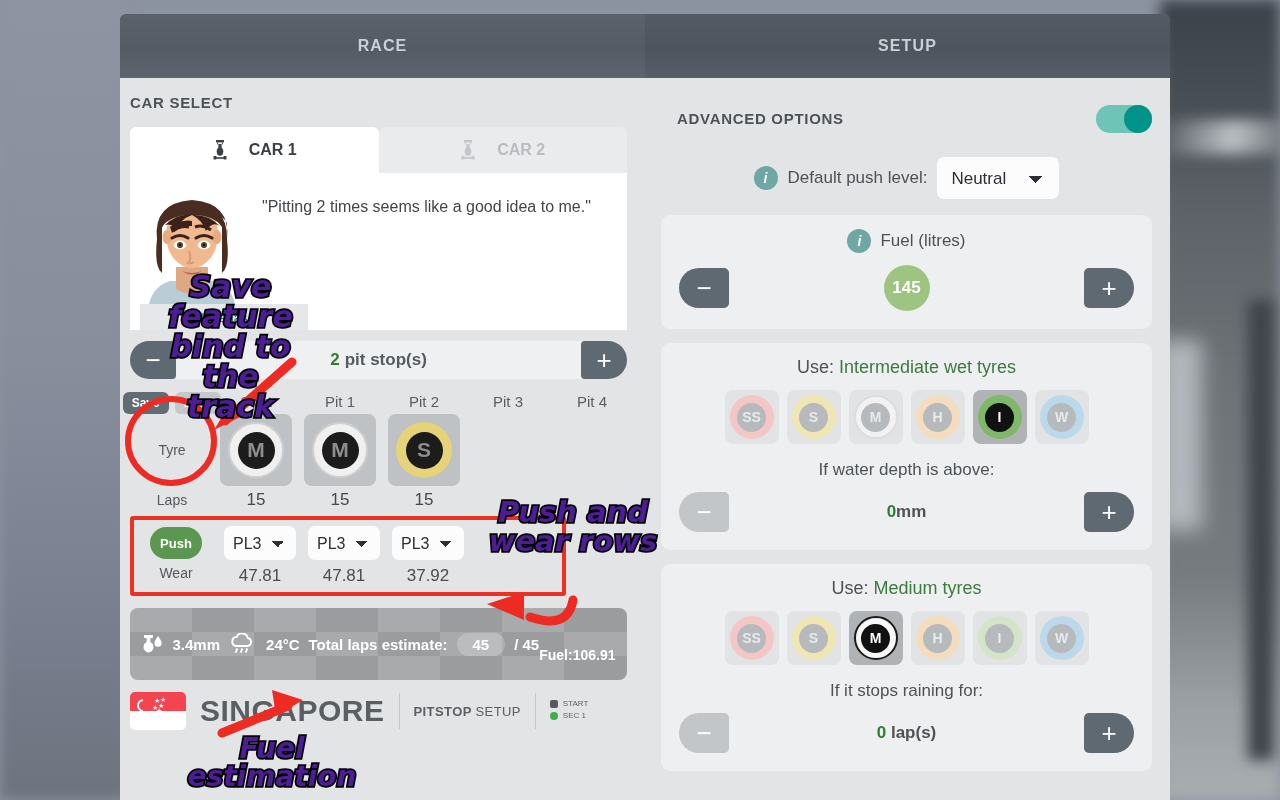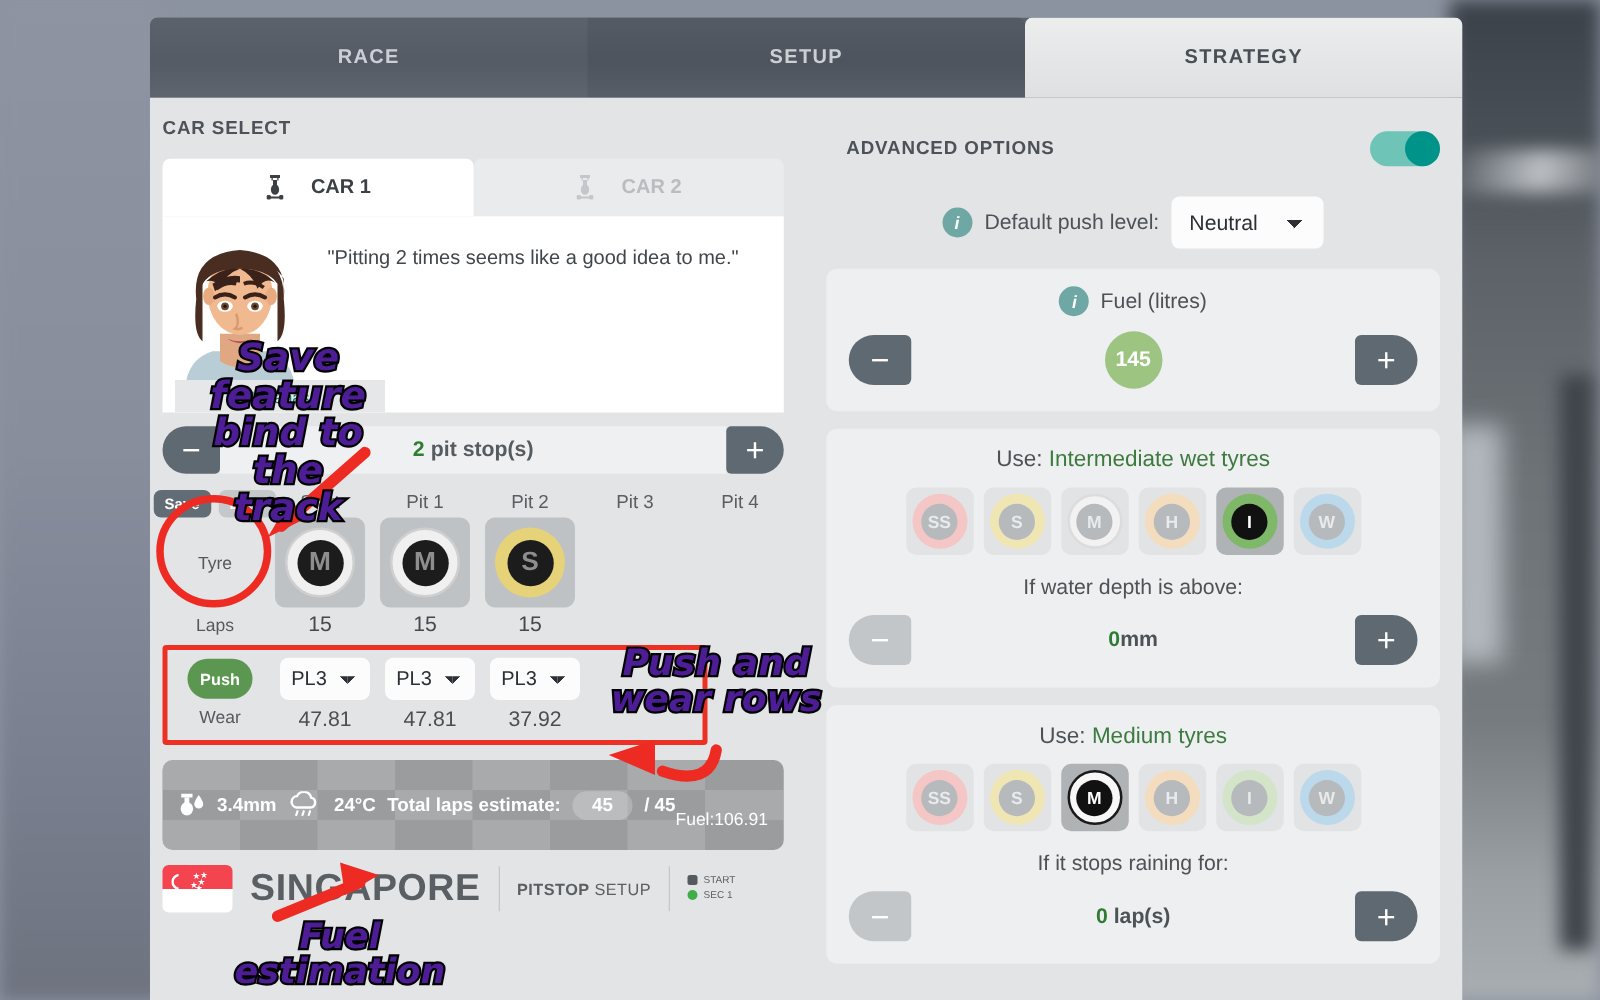--- a/index.html
+++ b/index.html
@@ -171,21 +171,21 @@
   .wear-val { font-size: 17px; color: #4a4e53; text-align: center; padding-top: 6px; }
 
   
   .wbar {
     margin-top: 12px; height: 72px; border-radius: 8px; position: relative;
     background: #9a9c9e; overflow: hidden; color: #fff;
     display: flex; flex-direction: row; align-items: center; justify-content: center;
   }
   .wbar .checker { position: absolute; inset: 0; opacity: .14; }
   .wline { display: flex; align-items: center; gap: 9px; font-size: 15px; font-weight: bold; z-index:1;}
-  .wline2 { font-size: 14px; font-weight: normal; margin-top: 22px; z-index:1; }
+  .wline2 { font-size: 14px; font-weight: bold; margin-top: 22px; z-index:1; }
   .lap-pill {
     background: rgba(255,255,255,.22); border-radius: 13px; padding: 3px 16px;
     font-size: 15px; font-weight: bold;
   }
 
   
   .trackbar { margin-top: 12px; display: flex; align-items: center; gap: 14px; }
   .flag {
     width: 56px; height: 38px; border-radius: 5px; overflow: hidden; position: relative;
     background: linear-gradient(180deg,#f4444f 50%, #ffffff 50%);
@@ -287,23 +287,20 @@
 </div>
 
 <div id="app">
 
   <div class="tabbar">
     <div class="tab tab-race">
       <span>RACE</span>
     </div>
     <div class="tab tab-setup">
       <span>SETUP</span>
-    </div>
-    <div class="tab active">
-      <span>STRATEGY</span>
     </div>
   </div>
 
   <div class="content">
 
     <div class="col-left">
 
       <div class="sec-title">CAR SELECT</div>
 
       <div class="car-tabs">
@@ -656,16 +653,16 @@
     <path d="M573 600 Q568 630 530 617" stroke="#ee2b22" stroke-width="9" fill="none" stroke-linecap="round"></path>
     <path d="M487 604 L524 592 L524 620 Z" fill="#ee2b22"></path>
 
     <path d="M222 733 L288 706" stroke="#ee2b22" stroke-width="9" stroke-linecap="round" fill="none"></path>
     <path d="M303 700 L272 690 L276 716 Z" fill="#ee2b22"></path>
   </svg>
 
   <div class="anno-txt" style="left:138px; top:272px; width:185px; font-size:30px;">Save feature
 bind to the
 track</div>
-  <div class="anno-txt" style="left:488px; top:516px; width:170px; font-size:29px;">Push and
+  <div class="anno-txt" style="left:488px; top:498px; width:170px; font-size:29px;">Push and
 wear rows</div>
   <div class="anno-txt" style="left:152px; top:735px; width:240px; font-size:28px;">Fuel estimation</div>
 </div>
 
 </body></html>

